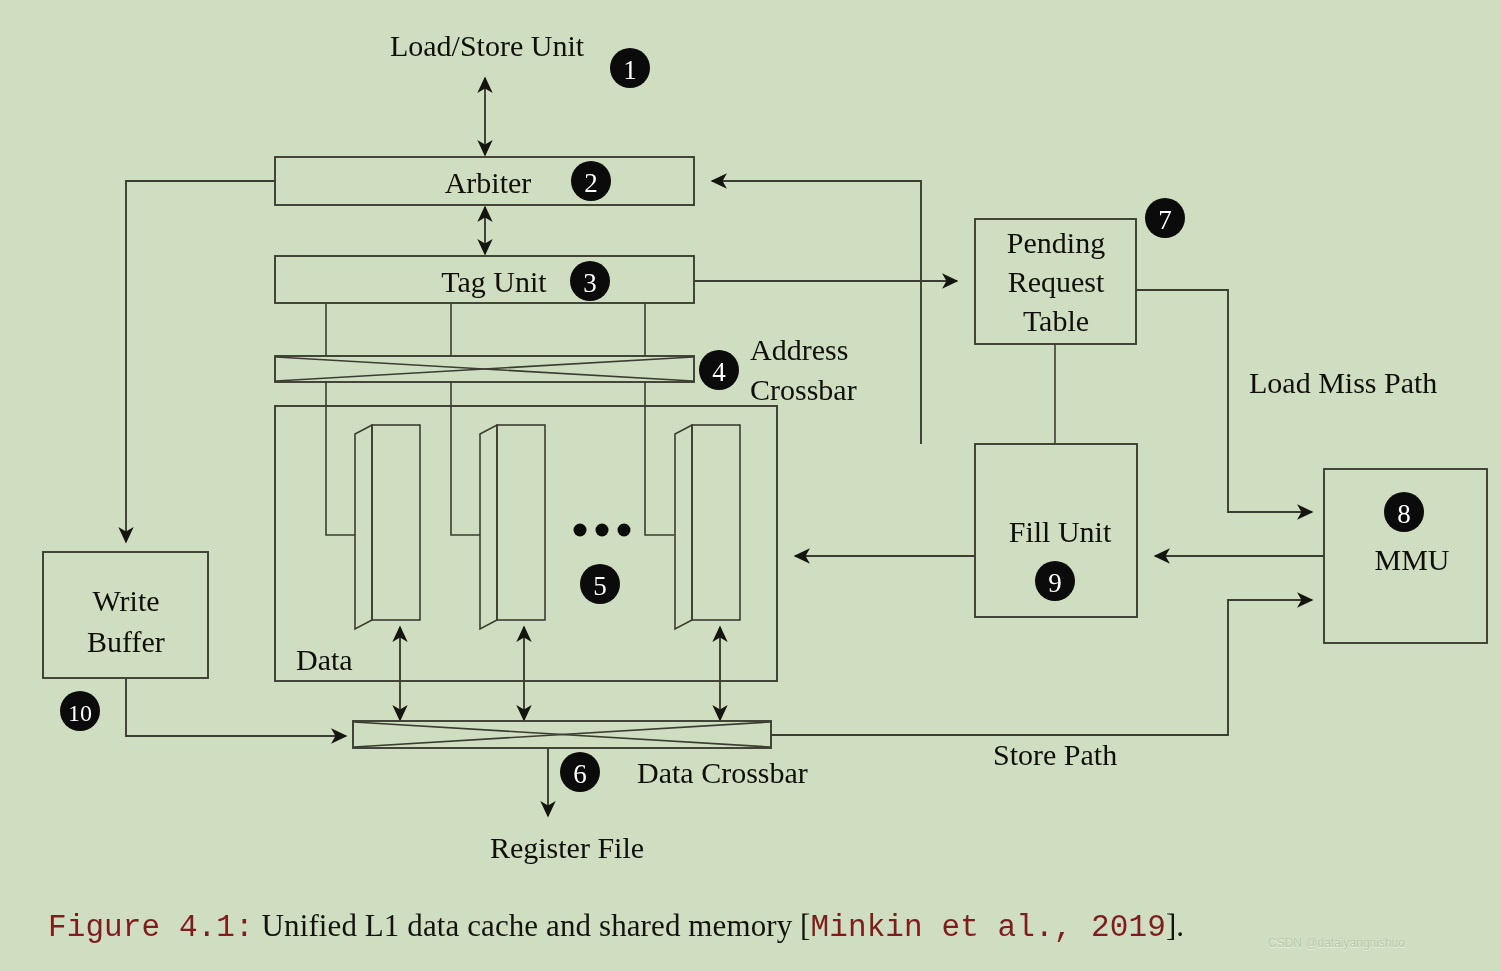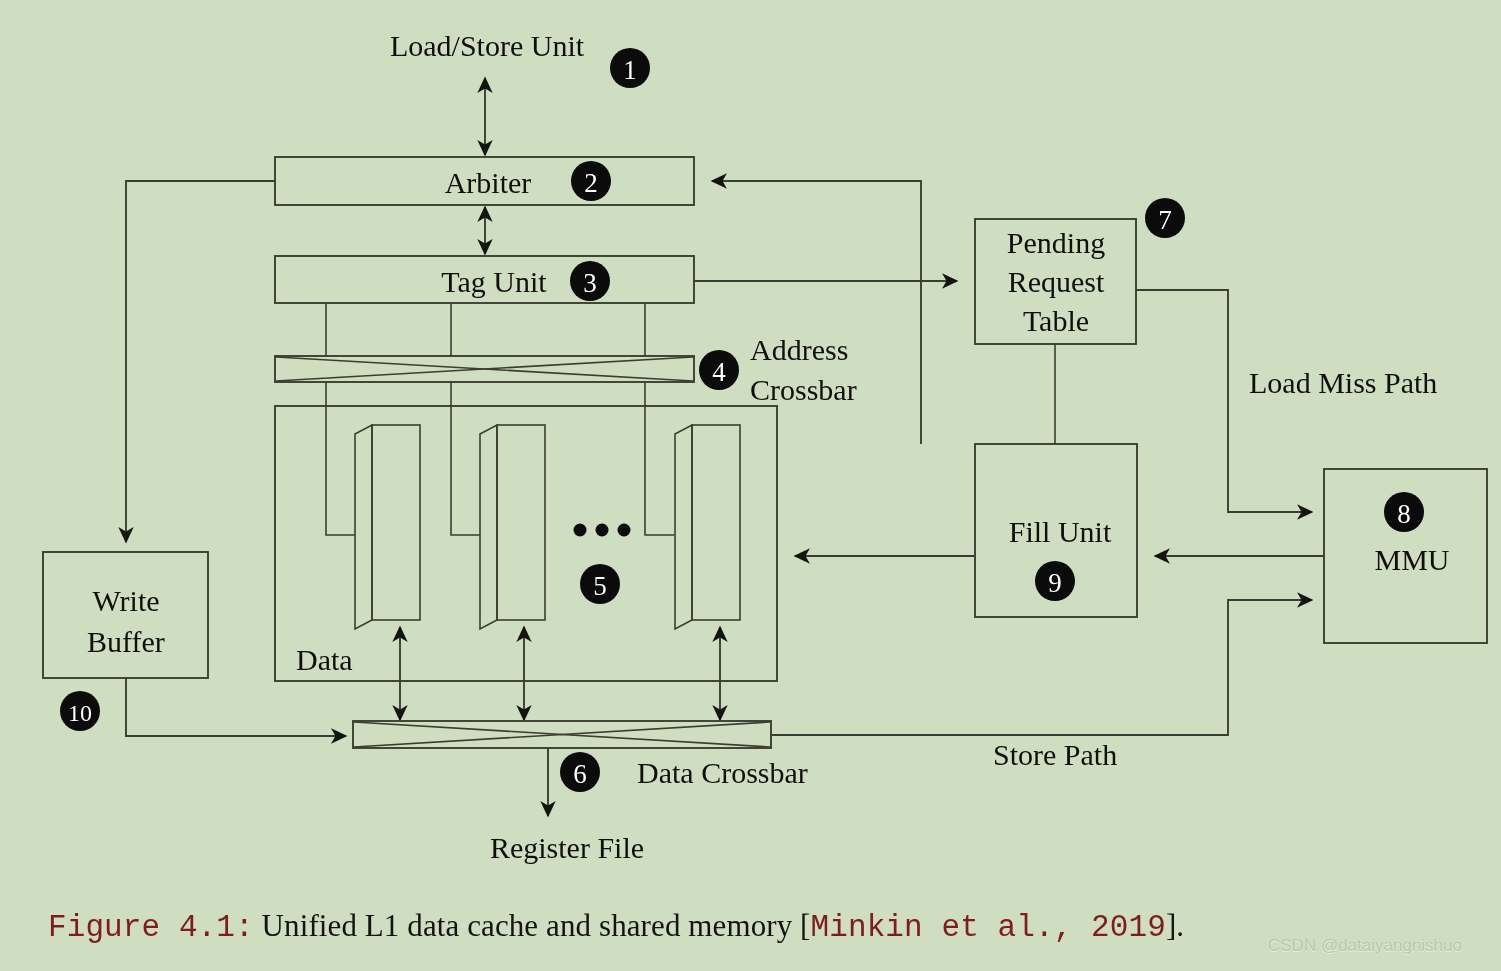--- a/index.html
+++ b/index.html
@@ -57,21 +57,21 @@
     color: #141310;
     white-space: nowrap;
     letter-spacing: 0.1px;
   }
   .cap-blue { color: #7f1d1d; font-family: Liberation Mono, monospace; }
   .watermark {
     position: absolute;
     left: 1268px;
     top: 936px;
     font-family: "Liberation Sans", "DejaVu Sans", sans-serif;
-    font-size: 17px;
+    font-size: 12px;
     color: #b9c9a9;
     text-shadow: 0 1px 0 #e6eedd;
     white-space: nowrap;
   }
 </style>
 </head>
 <body>
 
 <div id="page">
 

